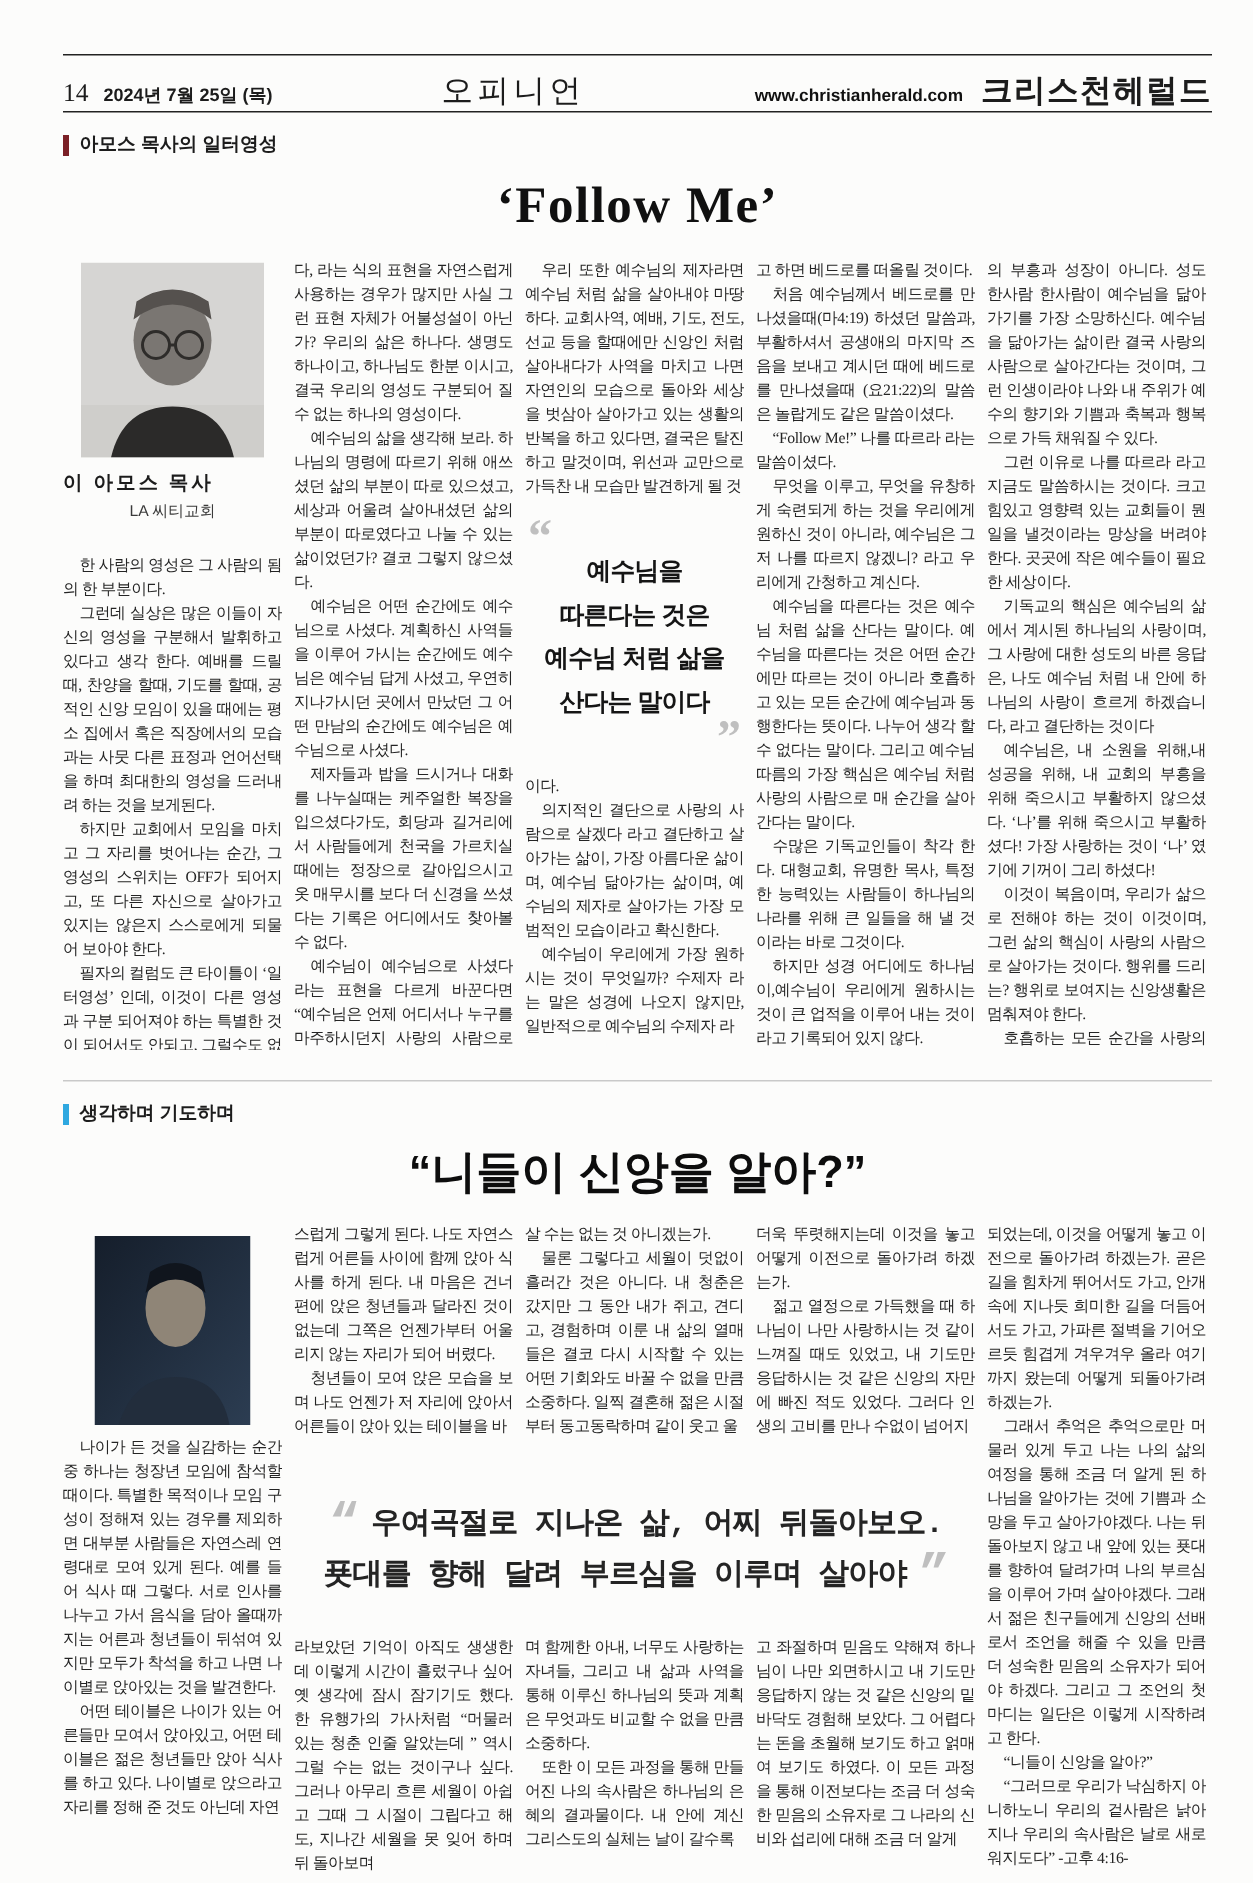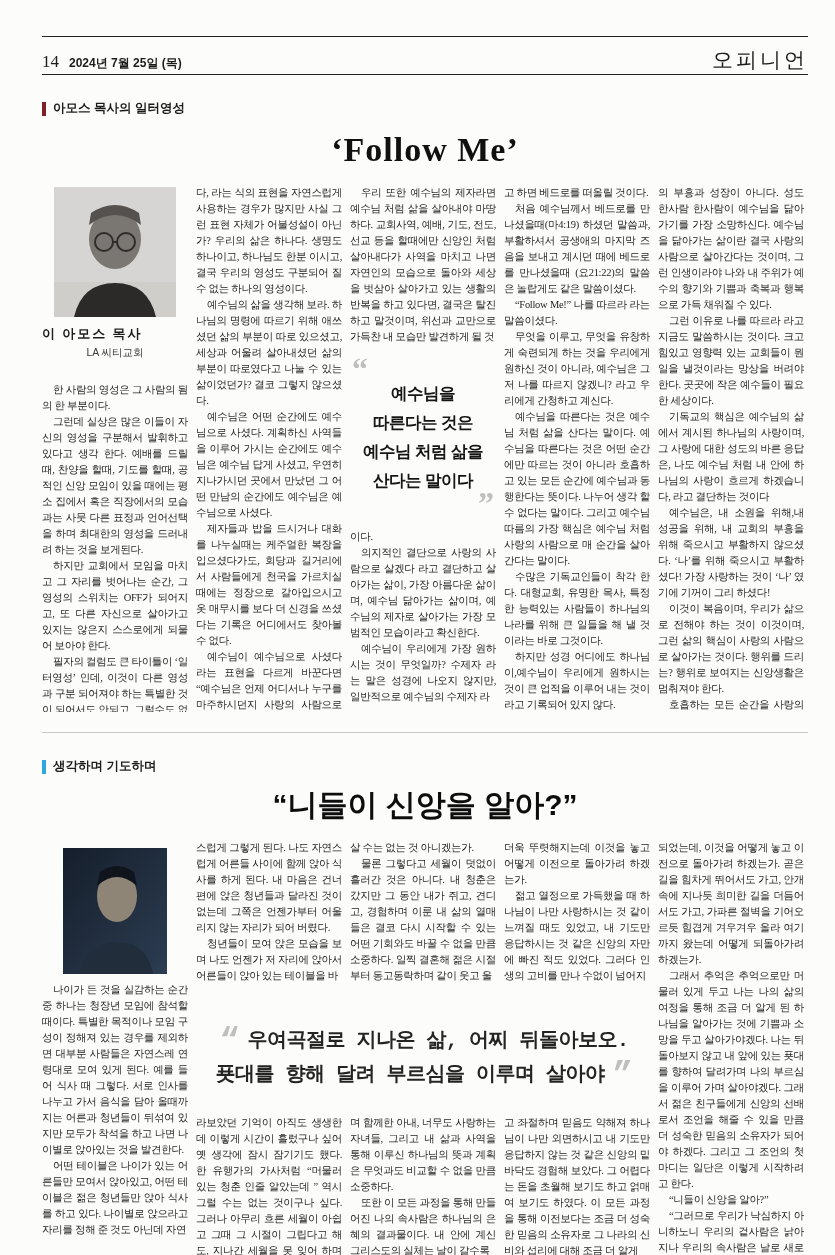--- a/index.html
+++ b/index.html
@@ -19,21 +19,21 @@
   .ph { display:flex; align-items:baseline; justify-content:space-between; height:37px; padding-top:9px; }
   .ph-left { white-space:nowrap; }
   .page-num { font-size:17px; font-family:"Liberation Serif",serif; }
   .p-date { font-size:12px; font-weight:bold; font-family:"Liberation Sans",sans-serif; margin-left:6px; }
   .ph-center { font-size:21px; font-weight:normal; letter-spacing:3px; font-family:"Liberation Sans",sans-serif; }
   .ph-right { white-space:nowrap; display:flex; align-items:baseline; gap:12px; }
   .site { font-size:11.5px; font-weight:bold; font-family:"Liberation Sans",sans-serif; color:#111; }
   .masthead { font-size:21px; font-weight:800; letter-spacing:1px; font-family:"Liberation Sans",sans-serif; }
 
   
-  .kicker { margin-top:25px; font-family:"Liberation Sans",sans-serif; font-size:12.5px; font-weight:bold; display:flex; align-items:center; }
+  .kicker { margin-top:13px; font-family:"Liberation Sans",sans-serif; font-size:12.5px; font-weight:bold; display:flex; align-items:center; }
   .bar { display:inline-block; width:4px; height:14px; margin-right:7px; }
   .bar-red { background:#7b2026; }
   .bar-blue { background:#2fa8e0; }
   .title1 { margin:14px 0 16px; text-align:center; font-family:"Liberation Serif",serif;
             font-weight:600; font-size:34px; letter-spacing:1px; color:#101010; }
   .title2 { margin:10px 0 14px; text-align:center; font-family:"Liberation Sans",sans-serif;
             font-weight:800; font-size:30px; letter-spacing:0px; color:#0d0d0d; }
 
   
   .cols { display:flex; gap:8px; position:relative; }
@@ -77,20 +77,24 @@
 <div class="page">
 
   <hr class="rule top-rule">
 
   <header class="ph">
     <div class="ph-left">
       <span class="page-num">14</span>
       <span class="p-date">2024년 7월 25일 (목)</span>
     </div>
     <div class="ph-center">오피니언</div>
+    <div class="ph-right">
+      <span class="site">www.christianherald.com</span>
+      <span class="masthead">크리스천헤럴드</span>
+    </div>
   </header>
 
   <hr class="rule">
 
   <section>
     <div class="kicker">
       <span class="bar bar-red"></span>
       <span>아모스 목사의 일터영성</span>
     </div>
     <h1 class="title1">‘Follow Me’</h1>

